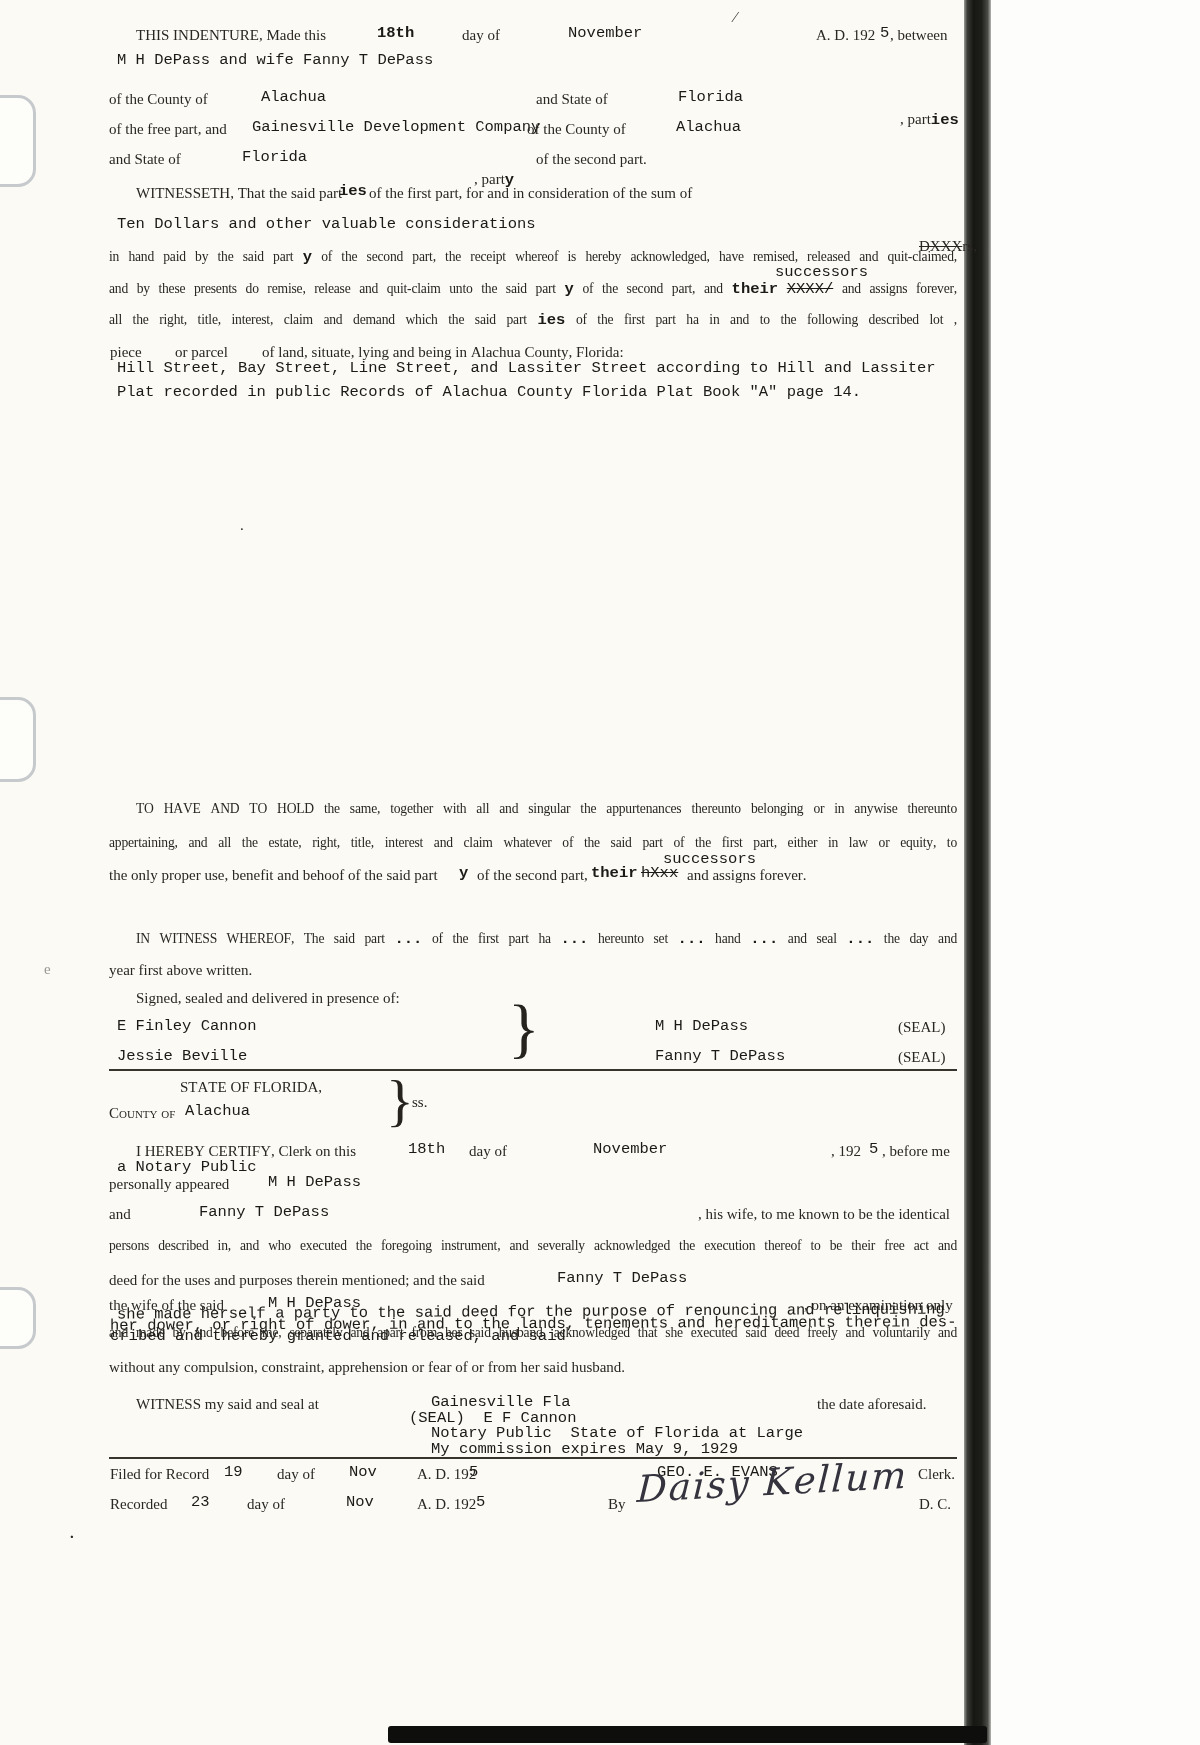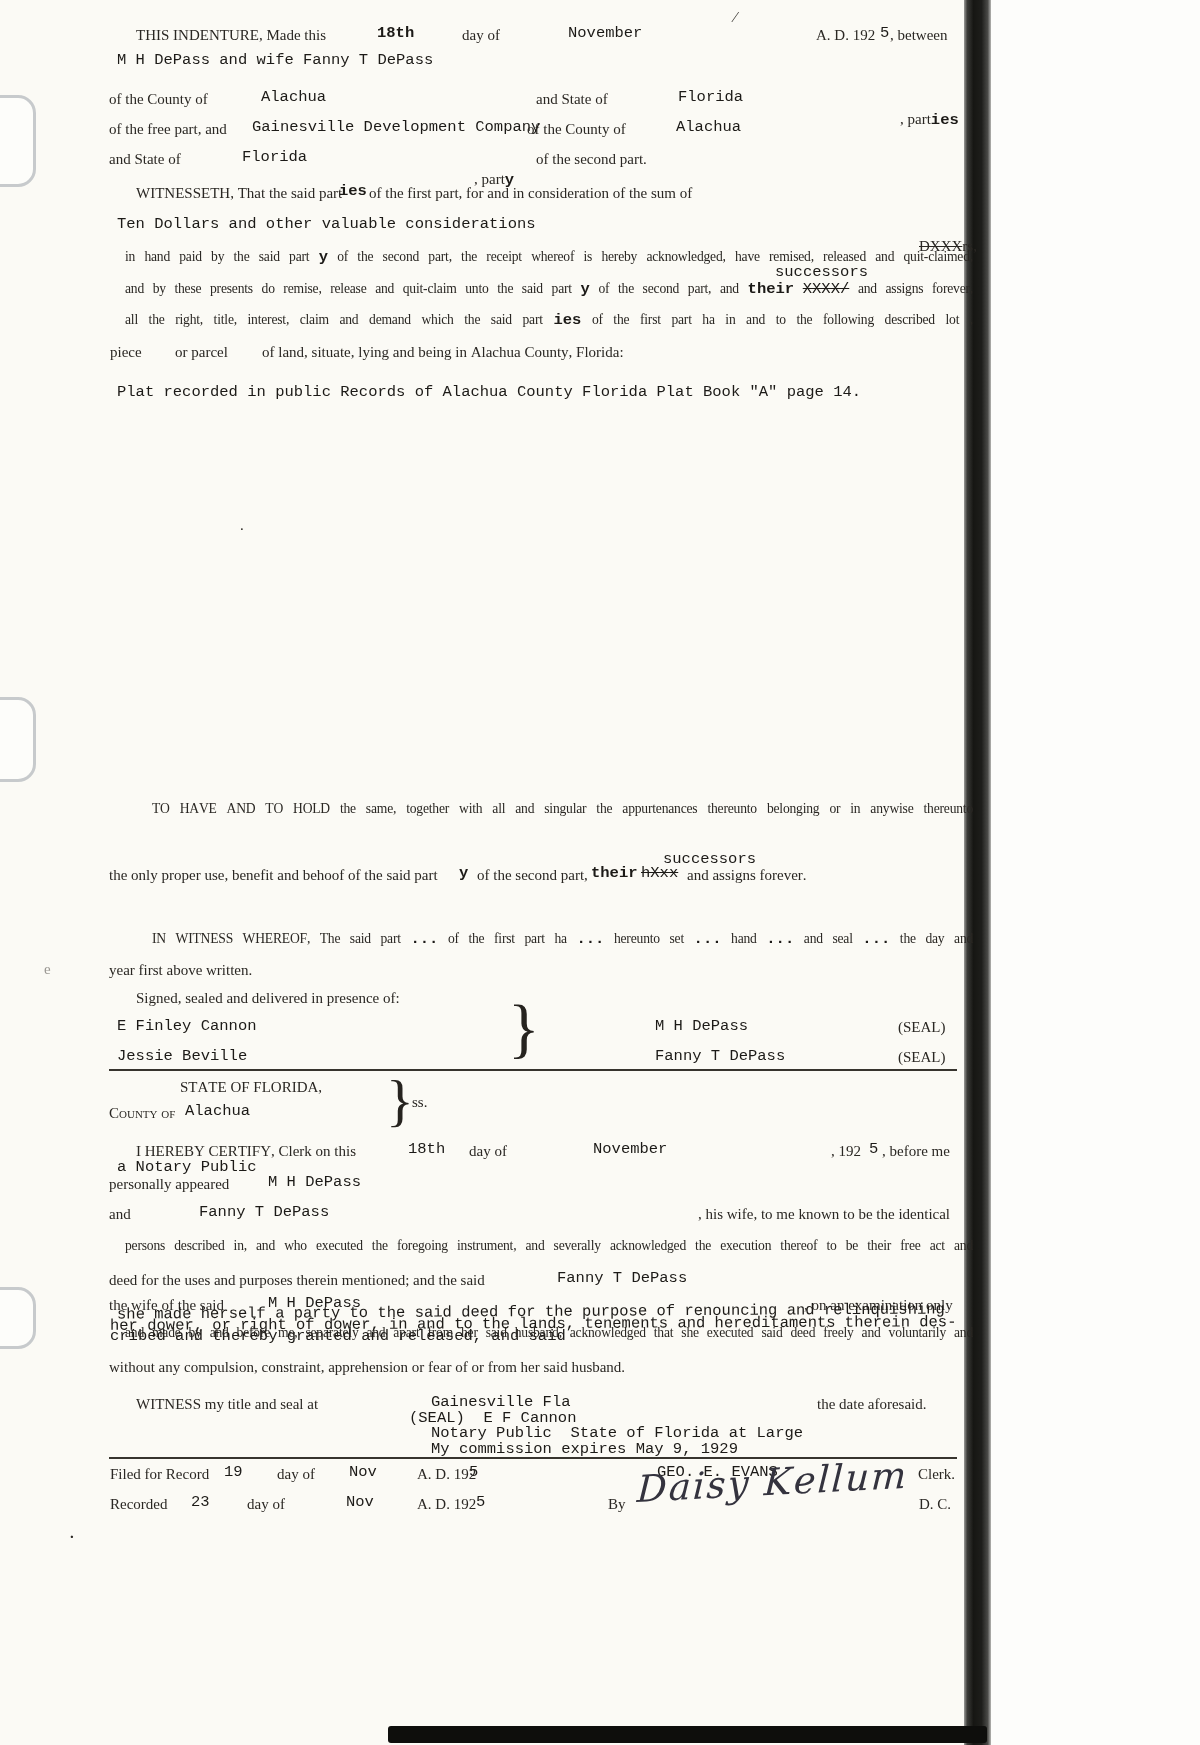--- a/index.html
+++ b/index.html
@@ -2,21 +2,21 @@
 <html><head>
 <meta charset="utf-8">
 <style>
   * { margin:0; padding:0; box-sizing:border-box; }
   html,body { width:1200px; }
   body { background:#e9e9e7; font-kerning:none; }
   .page { position:relative; width:1200px; height:1745px; background:#fbfaf5; overflow:hidden; }
   .f { position:absolute; white-space:pre; line-height:1.2; }
   .serif { font-family:"Liberation Serif", serif; font-size:15px; color:#2a2723; }
   .mono { font-family:"Liberation Mono","DejaVu Sans Mono",monospace; font-size:15.5px; color:#1c1a17; }
-  .just { white-space:normal; text-align:justify; text-align-last:justify; font-size:13.6px; letter-spacing:-0.2px;margin-left:16px; }
+  .just { white-space:normal; text-align:justify; text-align-last:justify; font-size:13.6px; letter-spacing:-0.2px; }
   .just .mono { letter-spacing:0; }
   .b { font-weight:700; }
   .strike { text-decoration:line-through; }
   .sc { font-variant:small-caps;text-align:center; }
   .rule { position:absolute; height:1.5px; background:#37342e; }
   .brace { position:absolute; font-family:"Liberation Serif",serif; color:#26231f; font-weight:400; line-height:1; }
   .sig { font-family:"DejaVu Serif",serif; font-style:italic; font-size:37px; color:#34333e; letter-spacing:2px; transform:rotate(-3deg) skewX(-6deg); transform-origin:left bottom; }
   .clip { position:absolute; left:-22px; width:58px; border:3px solid #c7cacc; border-radius:18px; background:#fdfdfa; }
   .scanband { position:absolute; top:0; left:964px; width:27px; height:1745px;
     background:linear-gradient(90deg,#9b9b98 0%,#3b3b38 12%,#161613 35%,#1e1e1b 65%,#4b4b48 88%,#b6b6b3 100%); }
@@ -101,24 +101,29 @@
     <span>of the second part, and</span>
     <span class="mono b">their</span>
     <span class="mono strike">XXXX/</span>
     <span>and assigns forever,</span>
   </div>
 
   <div class="f serif" style="left:110px;top:343px">piece</div>
   <div class="f serif" style="left:175px;top:343px">or parcel</div>
   <div class="f serif" style="left:262px;top:343px">of land, situate, lying and being in Alachua County, Florida:</div>
 
+  <div class="f mono" style="left:117px;top:359px">Hill Street, Bay Street, Line Street, and Lassiter Street according to Hill and Lassiter</div>
   <div class="f mono" style="left:117px;top:383px">Plat recorded in public Records of Alachua County Florida Plat Book "A" page 14.</div>
 
   <div class="f serif just" style="left:136px;top:801px;width:821px">
     <span>TO HAVE AND TO HOLD the same, together with all and singular the appurtenances thereunto belonging or in anywise thereunto</span>
+  </div>
+  <div class="f serif just" style="left:109px;top:835px;width:848px">
+    <span>appertaining, and all the estate, right, title, interest and claim whatever of the said part</span>
+    <span>of the first part, either in law or equity, to</span>
   </div>
   <div class="f mono" style="left:663px;top:850px">successors</div>
   <div class="f serif" style="left:109px;top:866px">the only proper use, benefit and behoof of the said part</div>
   <div class="f mono b" style="left:459px;top:864px">y</div>
   <div class="f serif" style="left:477px;top:866px">of the second part,</div>
   <div class="f mono b" style="left:591px;top:864px">their</div>
   <div class="f mono strike" style="left:641px;top:864px">hXxx</div>
   <div class="f serif" style="left:687px;top:866px">and assigns forever.</div>
 
   <div class="f serif just" style="left:136px;top:930px;width:821px">
@@ -179,21 +184,21 @@
 
   <div class="f mono" style="left:117px;top:1303px;transform:rotate(-0.35deg)">she made herself a party to the said deed for the purpose of renouncing and relinquishing</div>
   <div class="f mono" style="left:110px;top:1315px;transform:rotate(-0.25deg)">her dower, or right of dower, in and to the lands, tenements and hereditaments therein des-</div>
   <div class="f mono" style="left:110px;top:1327px">cribed and thereby granted and released, and said</div>
   <div class="f serif just" style="left:109px;top:1325px;width:848px">
     <span>and made by and before me, separately and apart from her said husband, acknowledged that she executed said deed freely and voluntarily and</span>
   </div>
 
   <div class="f serif" style="left:109px;top:1358px">without any compulsion, constraint, apprehension or fear of or from her said husband.</div>
 
-  <div class="f serif" style="left:136px;top:1395px">WITNESS my title and seal at</div>
+  <div class="f serif" style="left:136px;top:1395px">WITNESS my said and seal at</div>
   <div class="f mono" style="left:431px;top:1393px">Gainesville Fla</div>
   <div class="f serif" style="left:817px;top:1395px">the date aforesaid.</div>
   <div class="f mono" style="left:409px;top:1409px">(SEAL)  E F Cannon</div>
   <div class="f mono" style="left:431px;top:1424px">Notary Public  State of Florida at Large</div>
   <div class="f mono" style="left:431px;top:1440px">My commission expires May 9, 1929</div>
 
   <div class="rule" style="left:109px;top:1457px;width:848px"></div>
 
   <div class="f serif" style="left:110px;top:1465px">Filed for Record</div>
   <div class="f mono" style="left:224px;top:1463px">19</div>

